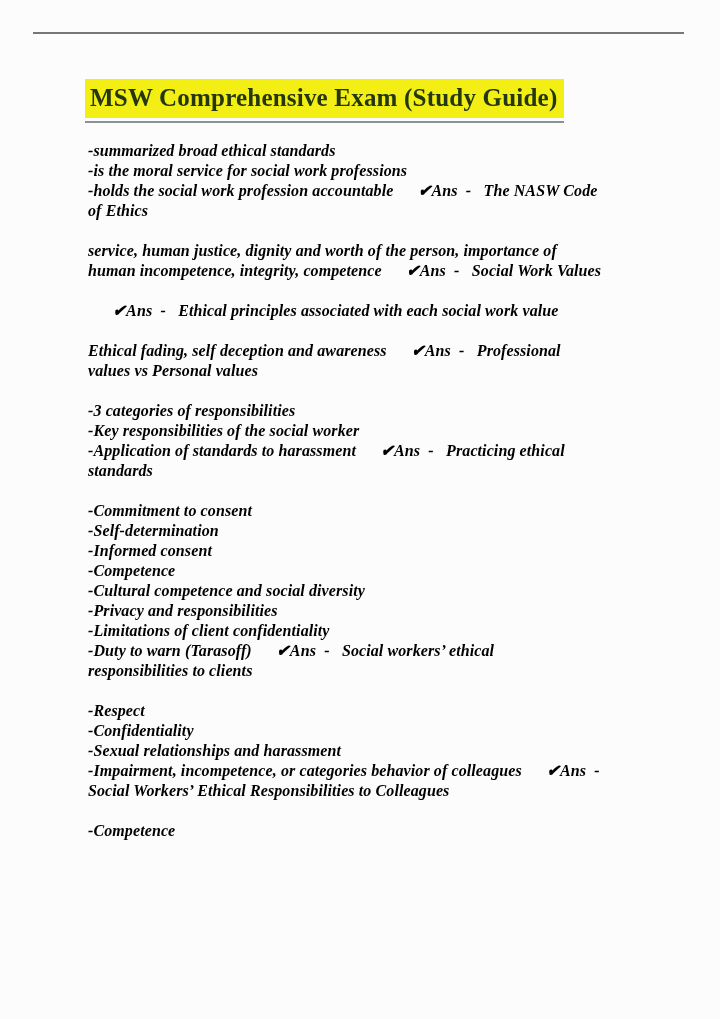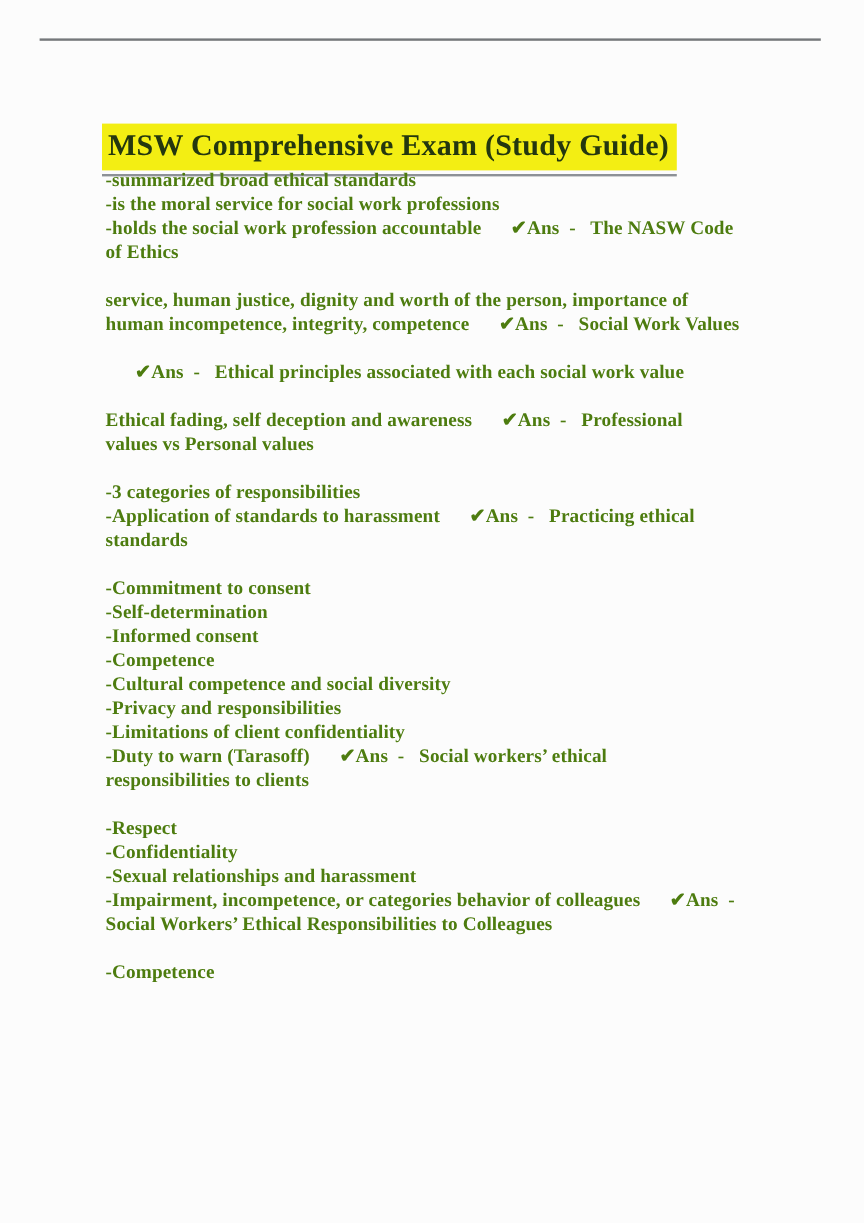--- a/index.html
+++ b/index.html
@@ -50,44 +50,45 @@
   }
   .block { margin: 0 0 20px 0; }
   .line { white-space: pre; }
 </style>
 </head>
 <body style="background: rgb(252, 252, 252);">
 
 <div class="top-rule" style="background: rgb(117, 120, 123);"></div>
 
 <div class="title-wrap">
-  <span class="title-highlight" style="background: rgb(243, 238, 19); color: rgb(36, 55, 15); margin-top: 24px;">MSW Comprehensive Exam (Study Guide)</span>
+  <span class="title-highlight" style="background: rgb(243, 238, 19); color: rgb(36, 55, 15);">MSW Comprehensive Exam (Study Guide)</span>
   <div class="title-underline" style="background: rgb(141, 145, 150);"></div>
 </div>
 
-<div class="doc-body" style="color: #4d7c0f;">
+<div class="doc-body" style="color: #000000; font-style: italic;">
     <div class="block">
       <div class="line">-summarized broad ethical standards</div>
       <div class="line">-is the moral service for social work professions</div>
       <div class="line">-holds the social work profession accountable      ✔Ans  -   The NASW Code</div>
       <div class="line">of Ethics</div>
     </div>
     <div class="block">
       <div class="line">service, human justice, dignity and worth of the person, importance of</div>
       <div class="line">human incompetence, integrity, competence      ✔Ans  -   Social Work Values</div>
     </div>
     <div class="block">
       <div class="line">      ✔Ans  -   Ethical principles associated with each social work value</div>
     </div>
     <div class="block">
       <div class="line">Ethical fading, self deception and awareness      ✔Ans  -   Professional</div>
       <div class="line">values vs Personal values</div>
     </div>
     <div class="block">
       <div class="line">-3 categories of responsibilities</div>
+      <div class="line">-Key responsibilities of the social worker</div>
       <div class="line">-Application of standards to harassment      ✔Ans  -   Practicing ethical</div>
       <div class="line">standards</div>
     </div>
     <div class="block">
       <div class="line">-Commitment to consent</div>
       <div class="line">-Self-determination</div>
       <div class="line">-Informed consent</div>
       <div class="line">-Competence</div>
       <div class="line">-Cultural competence and social diversity</div>
       <div class="line">-Privacy and responsibilities</div>

